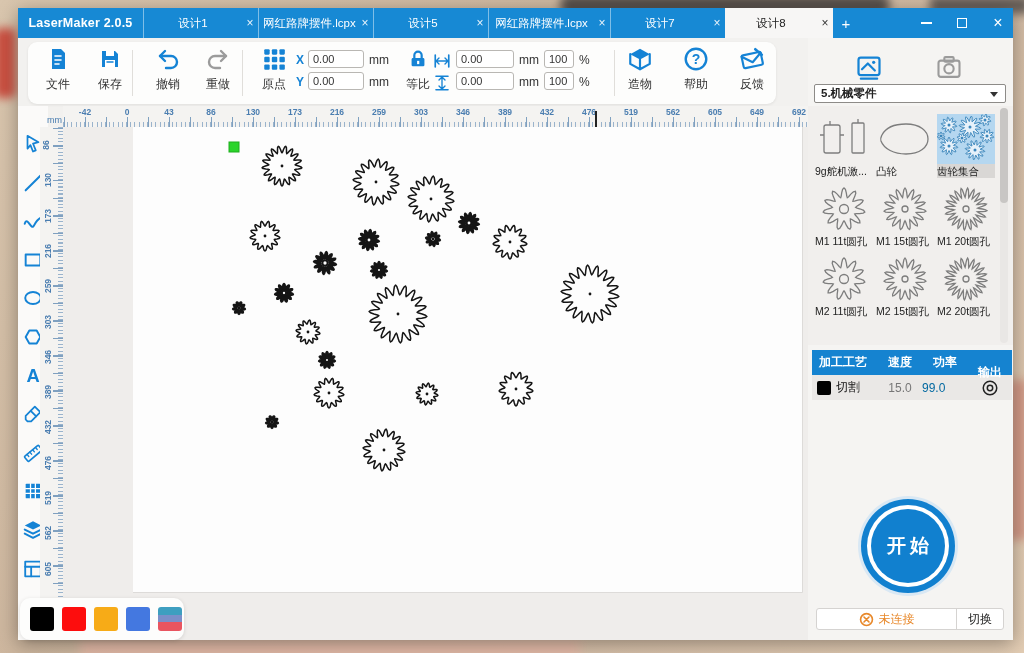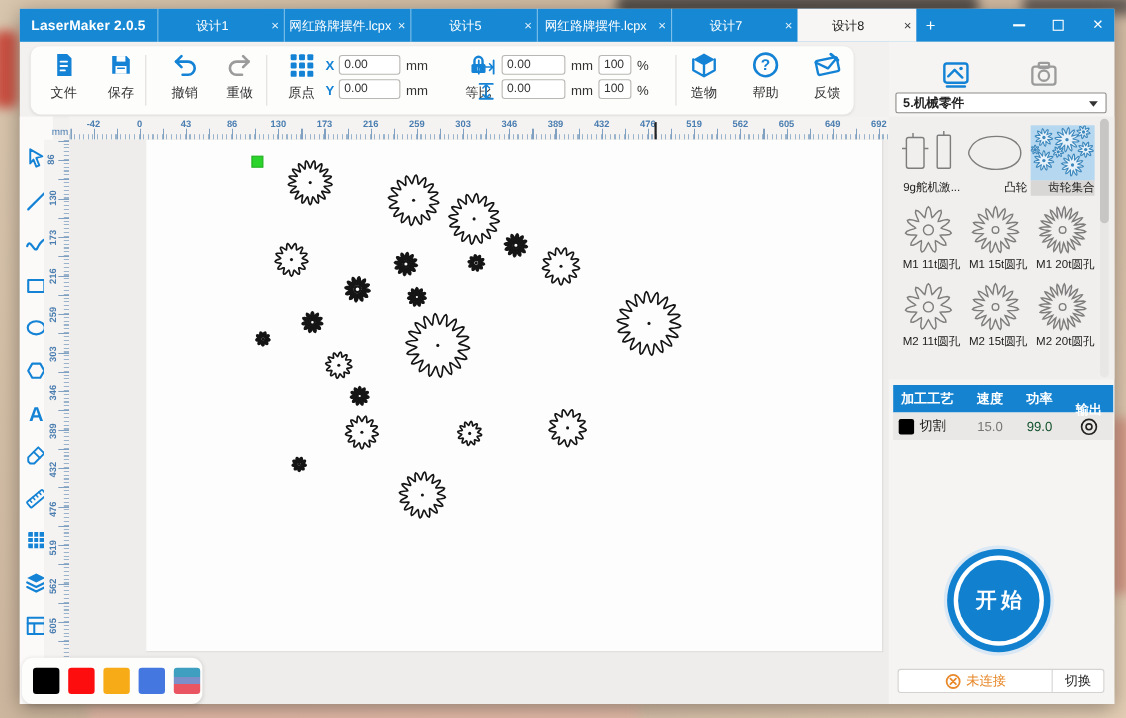--- a/index.html
+++ b/index.html
@@ -85,38 +85,38 @@
   #right-panel { position:absolute; left:790px; top:30px; width:205px; height:602px; background:#f5f4f2; }
   #panel-tabs { position:absolute; left:0; top:8px; width:205px; height:44px; }
   .ptab { position:absolute; top:6px; width:34px; height:30px; display:flex; align-items:center;
     justify-content:center; cursor:pointer; }
   #ptab-underline { position:absolute; left:44px; top:40px; width:32px; height:3px; background:#1583d5; border-radius:2px; }
   #category-select { position:absolute; left:6px; top:46px; width:192px; height:19px; background:#fff;
     border:1px solid #8d8b88; border-radius:2px; font-size:11.5px; font-weight:bold; color:#222;
     display:flex; align-items:center; padding:0 6px; cursor:pointer; }
   #category-select .caret { margin-left:auto; }
   #library { position:absolute; left:0; top:68px; width:205px; height:239px; background:#f1efed; overflow:hidden; }
-  .lib-item { position:absolute; width:58px; height:66px; cursor:pointer; text-align:right; }
+  .lib-item { position:absolute; width:58px; height:66px; cursor:pointer; text-align:left; }
   .lib-thumb { width:58px; height:50px; display:flex; align-items:center; justify-content:center; }
   .lib-label { font-size:10.5px; color:#222; white-space:nowrap; line-height:14px; }
   .lib-item.selected .lib-thumb { background:#b5d7f0; }
   .lib-item.selected .lib-label { background:#d9d7d5; }
   #lib-scroll { position:absolute; left:192px; top:2px; width:8px; height:235px; background:#e9e7e5; border-radius:4px; }
   #lib-thumb-bar { position:absolute; left:0; top:0; width:8px; height:95px; background:#c8c6c4; border-radius:4px; }
 
   
   #proc-table { position:absolute; left:4px; top:312px; width:200px; }
   #proc-head { display:flex; height:25px; background:#1583d0; color:#ffffff; font-size:12px; font-weight:bold; align-items:center; }
   #proc-head .c0 { width:66px; padding-left:7px; } #proc-head .c1 { width:44px; text-align:center; }
   #proc-head .c2 { width:46px; text-align:center; } #proc-head .c3 { width:44px; text-align:center;margin-top:20px; }
   .proc-row { display:flex; height:25px; background:#eae8e6; align-items:center; font-size:12px; cursor:pointer; }
   .proc-row .c0 { width:66px; padding-left:5px; display:flex; align-items:center; gap:5px; color:#111; }
   .row-swatch { width:14px; height:14px; border-radius:2px; }
   .proc-row .c1 { width:44px; text-align:center; color:#777; }
-  .proc-row .c2 { width:46px; text-align:center; color:#14532d; }
+  .proc-row .c2 { width:46px; color:#0369a1; }
   .proc-row .c3 { width:44px; display:flex; justify-content:center; color:#222; }
 
   
   #start-wrap { position:absolute; left:53px; top:461px; width:94px; height:94px; border-radius:50%;
     background:#1180cf; box-shadow:0 0 0 3px #d9e8f4; display:flex; align-items:center; justify-content:center; cursor:pointer; }
   #start-gap { width:82px; height:82px; border-radius:50%; background:#fff; display:flex; align-items:center; justify-content:center; }
   #start-core { width:74px; height:74px; border-radius:50%; background:#1180cf; display:flex; align-items:center;
     justify-content:center; color:#fff; font-size:19px; font-weight:bold; letter-spacing:4px; padding-left:4px; }
 
   
@@ -228,21 +228,21 @@
               <rect x="10" y="10" width="5" height="5" rx="1"></rect>
               <rect x="17" y="10" width="5" height="5" rx="1"></rect>
               <rect x="3" y="17" width="5" height="5" rx="1"></rect>
               <rect x="10" y="17" width="5" height="5" rx="1"></rect>
               <rect x="17" y="17" width="5" height="5" rx="1"></rect>
             </g>
           </svg>
         </span>
                <span class="tlabel">原点</span>
       </div>
-      <div class="tbtn" style="left: 391px;">
+      <div class="tbtn" style="left: 374px;">
         <span class="svg-icon ">
           <svg width="22" height="26" viewBox="0 0 24 24" fill="none" stroke="currentColor" stroke-width="2" stroke-linecap="round" stroke-linejoin="round">
             <path d="M8 11V8a4 4 0 0 1 8 0v3" stroke="#1583d5" stroke-width="2.4"></path>
             <rect x="5" y="11" width="14" height="9" rx="1.5" fill="#1583d5" stroke="none"></rect>
             <rect x="11" y="14" width="2.4" height="3.6" fill="#fff" stroke="none"></rect>
           </svg>
         </span>
                <span class="tlabel">等比</span>
       </div>
       <div class="tbtn" style="left: 596px;">

